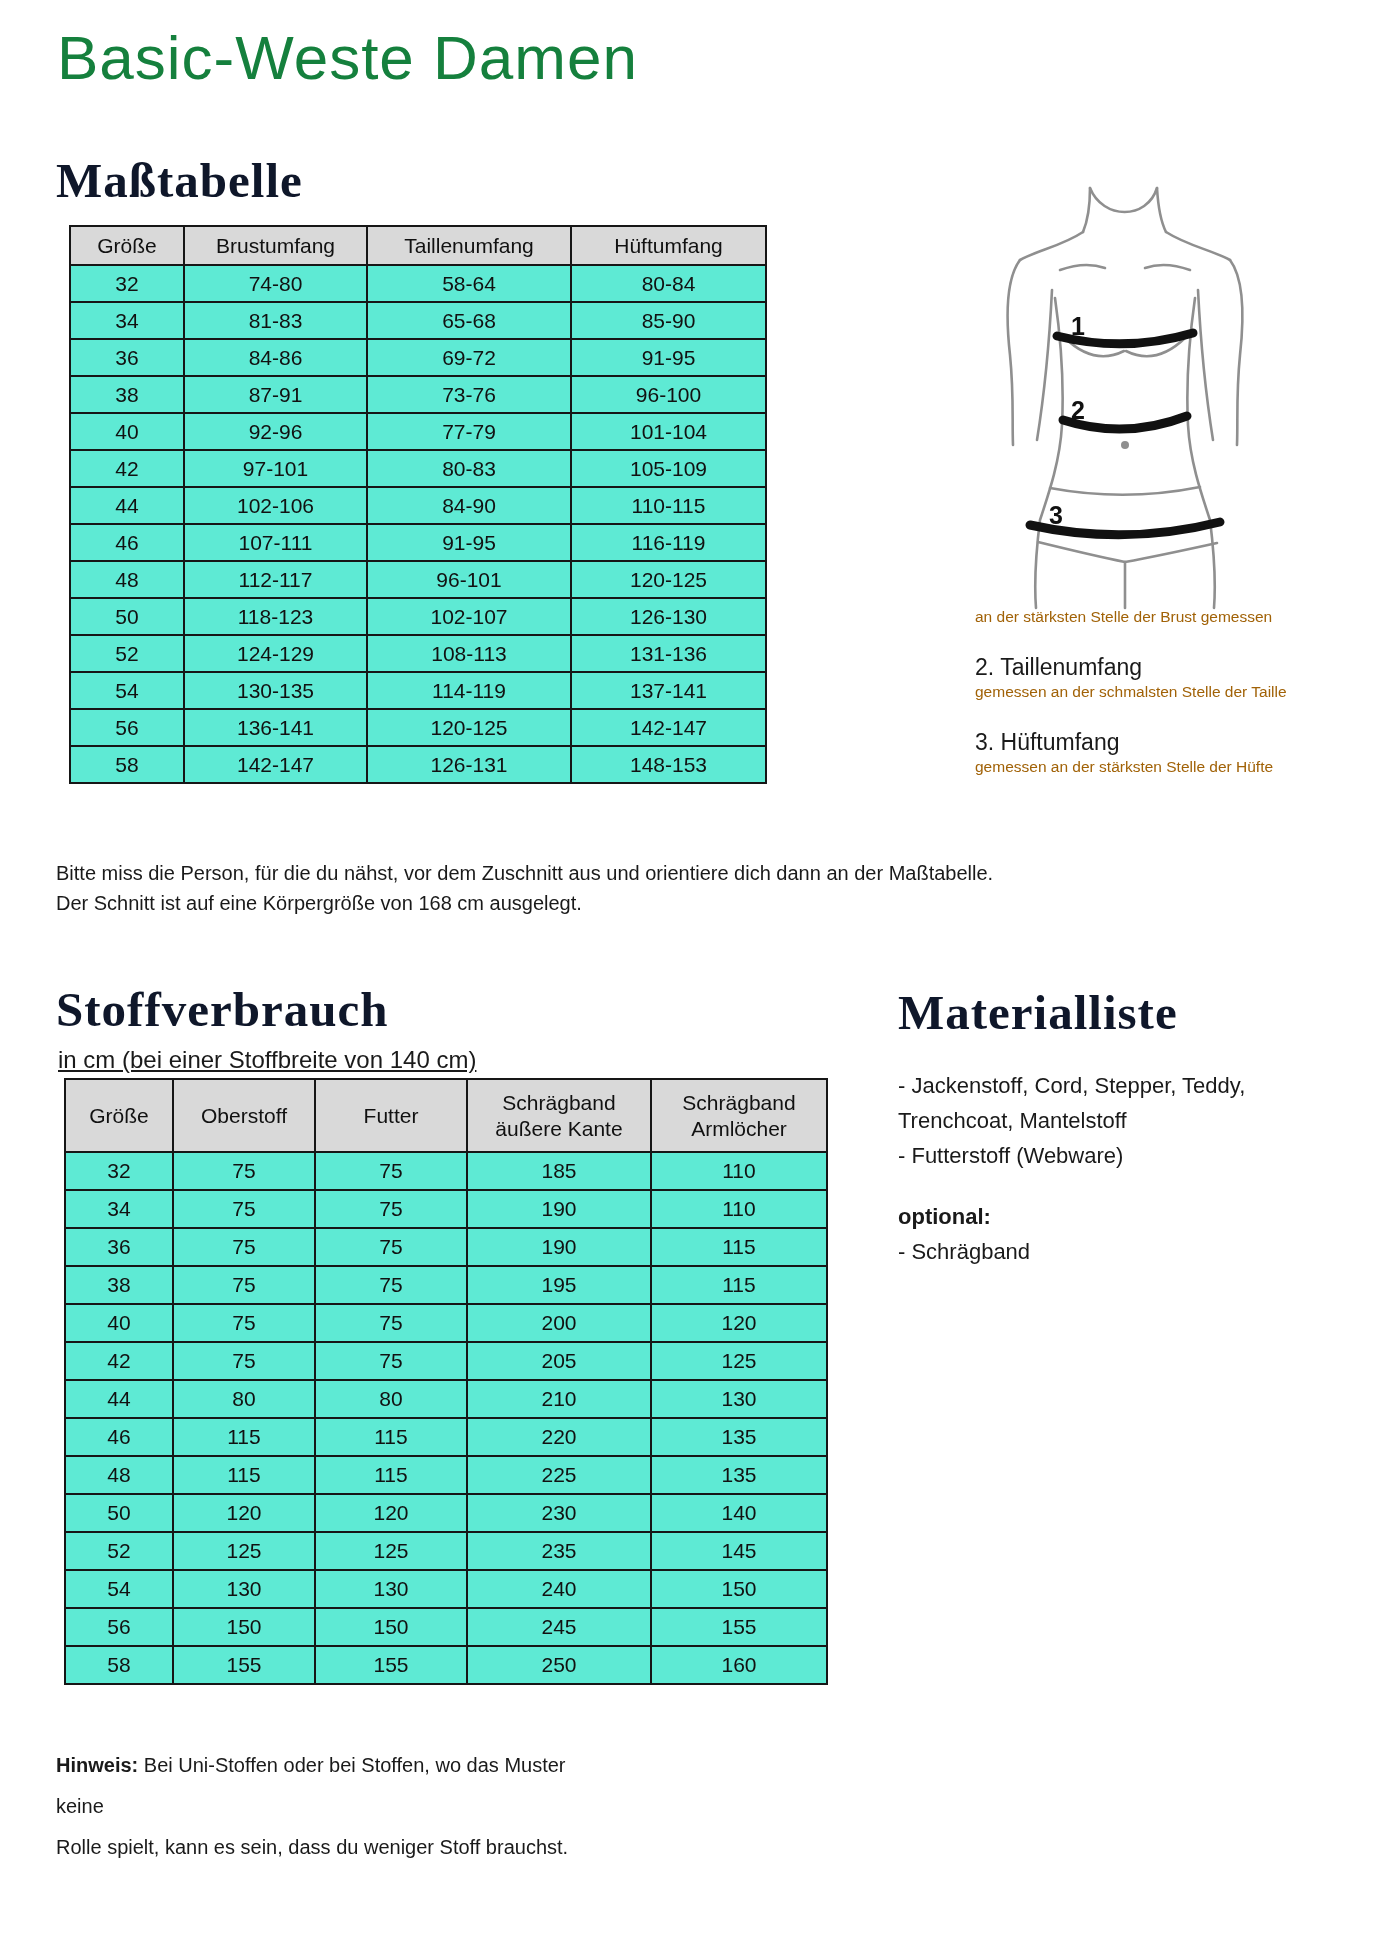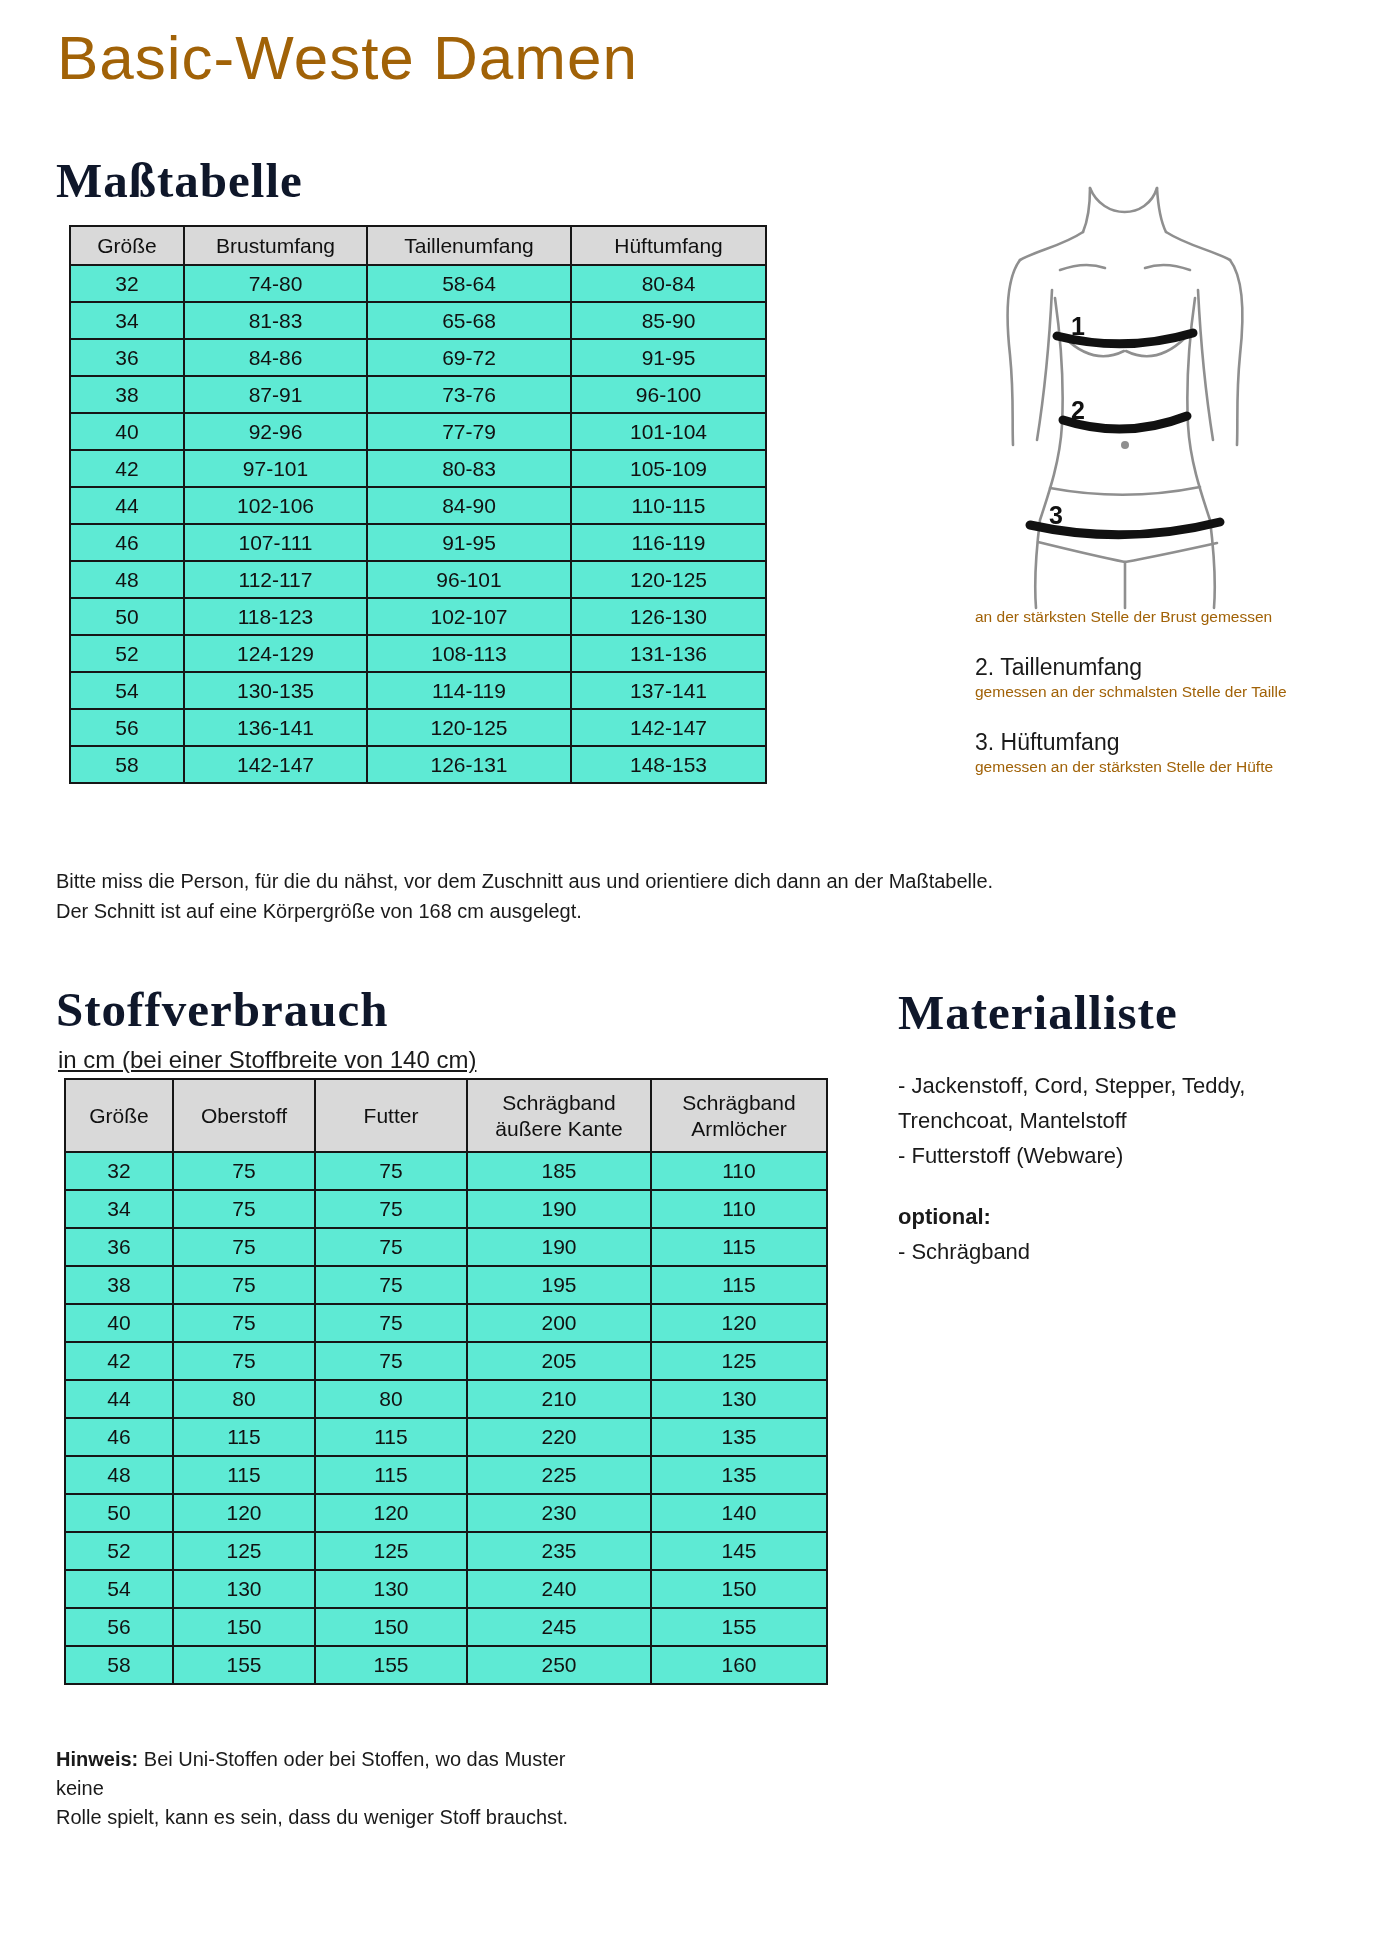--- a/index.html
+++ b/index.html
@@ -3,21 +3,21 @@
 <meta charset="utf-8">
 <style>
   * { margin:0; padding:0; box-sizing:border-box; }
   html,body { background:#ffffff; }
   body { font-family:"Liberation Sans", sans-serif; color:#1a1a1a; }
   .page { position:relative; width:1384px; height:1941px; background:#ffffff; overflow:hidden; }
 
   .doc-title {
     position:absolute; left:57px; top:22px;
     font-family:"Liberation Sans", sans-serif;
-    font-weight:300; font-size:62px; letter-spacing:1px; color:#a16207;
+    font-weight:300; font-size:62px; letter-spacing:1px; color:#15803d;
   }
   .serif-heading {
     font-family:"Liberation Serif","DejaVu Serif",serif;
     font-weight:700; color:#0f172a; font-size:49px; line-height:1; letter-spacing:1px;
   }
   #heading-mass   { position:absolute; left:56px;  top:156px; }
   #heading-stoff  { position:absolute; left:56px;  top:985px; }
   #heading-material{ position:absolute; left:898px; top:988px; }
 
   table { border-collapse:collapse; table-layout:fixed; background:#5eead4; }
@@ -34,28 +34,28 @@
   #table-stoff { position:absolute; left:64px; top:1078px; width:762px; }
   #table-stoff th { height:73px; }
   #table-stoff td { height:38px; }
 
   .figure-svg { position:absolute; left:1000px; top:140px; }
 
   .legend { position:absolute; left:975px; top:607px; width:400px; }
   .legend-title { font-size:23px; line-height:29px; color:#1a1a1a; }
   .legend-desc  { font-size:15.5px; line-height:20px; margin-bottom:26px; color:#a16207; }
 
-  .measure-note { position:absolute; left:56px; top:858px; width:1150px; font-size:20px; line-height:30px;margin-top:8px; }
+  .measure-note { position:absolute; left:56px; top:858px; width:1150px; font-size:20px; line-height:30px; }
 
   .stoff-subtitle { position:absolute; left:58px; top:1046px; font-size:24px;text-decoration:underline; }
 
   .material-list { position:absolute; left:898px; top:1068px; width:420px; font-size:22px; line-height:35px; }
   .material-optional-label { font-weight:700; margin-top:26px; }
 
-  .hinweis { position:absolute; left:56px; top:1745px; width:560px; font-size:20px; line-height:29px; }
+  .hinweis { position:absolute; left:56px; top:1745px; width:560px; font-size:20px; line-height:41px; }
   .hinweis b { font-weight:700; }
 </style>
 </head>
 <body>
 
 <div class="page">
 
   <h1 class="doc-title">Basic-Weste Damen</h1>
 
   <h2 id="heading-mass" class="serif-heading">Maßtabelle</h2>

